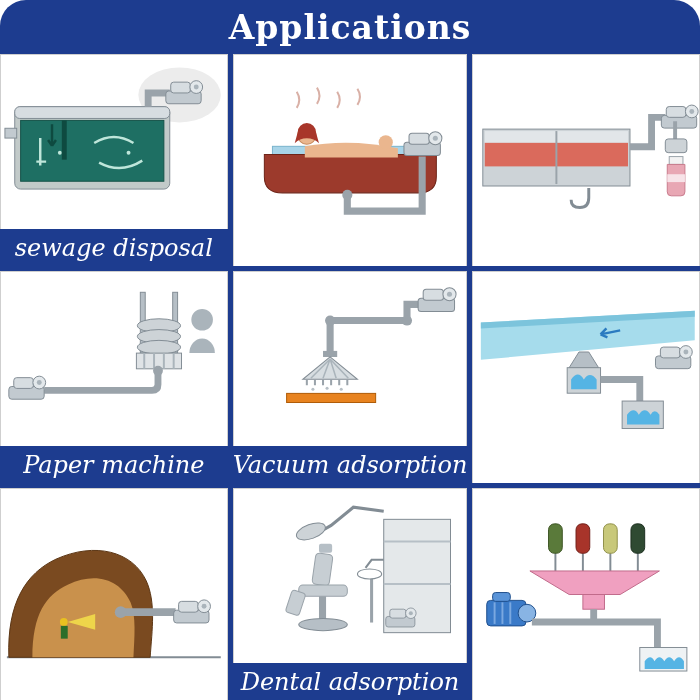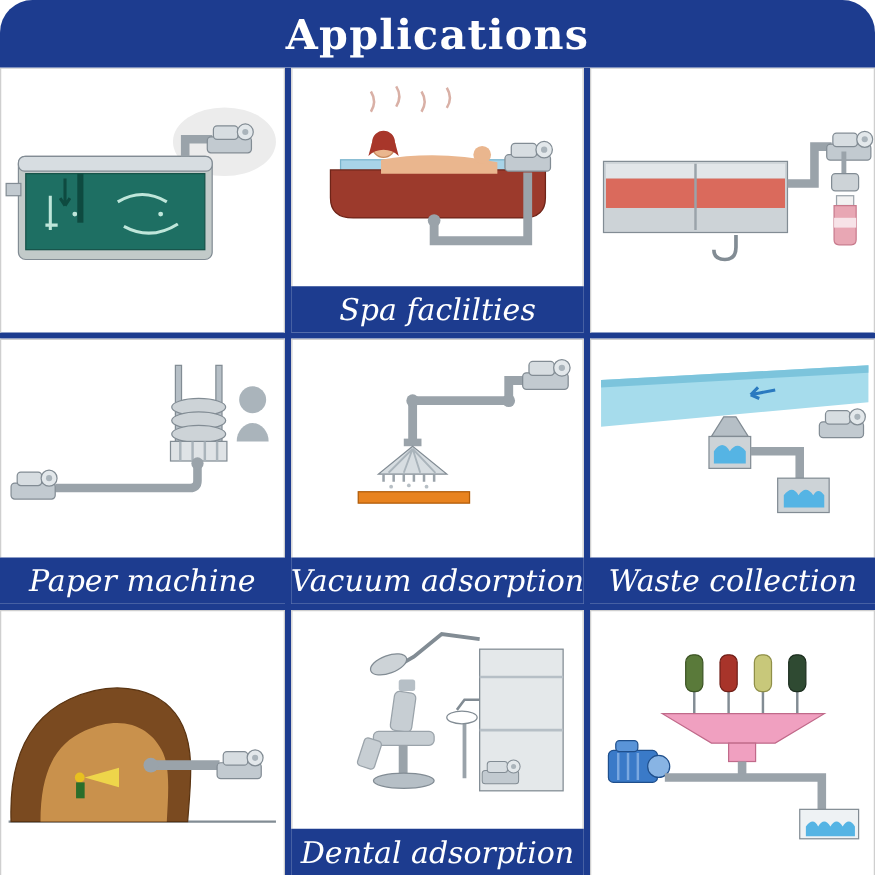--- a/index.html
+++ b/index.html
@@ -53,20 +53,21 @@
           <path d="M52 66 v22 m0 0 l-4 -6 m4 6 l4 -6" stroke="#0e4a40" stroke-width="2.5" fill="none"></path>
           <path d="M150 48 v-14 h22" stroke="#9aa3aa" stroke-width="7" fill="none"></path>
           <g transform="translate(168,22)">
             <rect x="0" y="10" width="36" height="13" rx="3" fill="#c2cad0" stroke="#828c94"></rect>
             <rect x="5" y="1" width="20" height="11" rx="3" fill="#d7dde1" stroke="#828c94"></rect>
             <circle cx="31" cy="6" r="6.5" fill="#e3e8eb" stroke="#828c94"></circle>
             <circle cx="31" cy="6" r="2.5" fill="#aab4bb"></circle>
           </g>
         </svg>
       </div>
+      <figcaption>sewage disposal</figcaption>
     </figure>
 
     <figure class="cell">
       <div class="pic">
         <svg viewBox="0 0 230 168">
           <path d="M62 16 q5 8 0 16 M82 12 q5 8 0 16 M102 16 q5 8 0 16 M122 13 q5 8 0 16" stroke="#d9b0a6" stroke-width="2" fill="none"></path>
           <rect x="38" y="70" width="154" height="16" fill="#a8d4e8" stroke="#7ab4cc"></rect>
           <path d="M30 78 h170 v22 q0 16 -18 16 h-134 q-18 0 -18 -16 z" fill="#9c3a2c" stroke="#6e2418"></path>
           <path d="M70 70 q45 -8 92 2 l0 9 -92 0 z" fill="#eab68e"></path>
           <circle cx="150" cy="66" r="7" fill="#eab68e"></circle>
@@ -75,21 +76,20 @@
           <path d="M112 116 v18 h74 v-54" stroke="#9aa3aa" stroke-width="7" fill="none"></path>
           <circle cx="112" cy="118" r="5" fill="#9aa3aa"></circle>
           <g transform="translate(168,56)">
             <rect x="0" y="10" width="36" height="13" rx="3" fill="#c2cad0" stroke="#828c94"></rect>
             <rect x="5" y="1" width="20" height="11" rx="3" fill="#d7dde1" stroke="#828c94"></rect>
             <circle cx="31" cy="6" r="6.5" fill="#e3e8eb" stroke="#828c94"></circle>
             <circle cx="31" cy="6" r="2.5" fill="#aab4bb"></circle>
           </g>
         </svg>
       </div>
-      <figcaption>Spa faclilties</figcaption>
     </figure>
 
     <figure class="cell">
       <div class="pic">
         <svg viewBox="0 0 230 168">
           <rect x="10" y="52" width="150" height="58" fill="#cdd3d7" stroke="#828c94"></rect>
           <rect x="12" y="54" width="146" height="12" fill="#e2e6e9"></rect>
           <rect x="12" y="66" width="146" height="24" fill="#da6a5c"></rect>
           <line x1="85" y1="54" x2="85" y2="108" stroke="#9aa3aa" stroke-width="2"></line>
           <path d="M160 70 h22 v-30 h14" stroke="#9aa3aa" stroke-width="7" fill="none"></path>
@@ -175,21 +175,20 @@
           <rect x="152" y="108" width="42" height="28" fill="#cdd3d7" stroke="#828c94"></rect>
           <path d="M157 122 q7 -9 12 0 q6 -9 12 0 q4 -7 9 0 v10 h-33 z" fill="#55b4e4"></path>
           <g transform="translate(186,52)">
             <rect x="0" y="10" width="36" height="13" rx="3" fill="#c2cad0" stroke="#828c94"></rect>
             <rect x="5" y="1" width="20" height="11" rx="3" fill="#d7dde1" stroke="#828c94"></rect>
             <circle cx="31" cy="6" r="6.5" fill="#e3e8eb" stroke="#828c94"></circle>
             <circle cx="31" cy="6" r="2.5" fill="#aab4bb"></circle>
           </g>
         </svg>
       </div>
-      <figcaption>Waste collection</figcaption>
     </figure>
 
     <figure class="cell">
       <div class="pic">
         <svg viewBox="0 0 230 168">
           <line x1="6" y1="148" x2="224" y2="148" stroke="#828c94" stroke-width="2"></line>
           <path d="M8 148 C6 92 26 62 56 48 C96 30 134 40 148 70 C158 92 154 120 152 148 Z" fill="#7a4a20" stroke="#5a3412"></path>
           <path d="M32 148 C32 104 46 84 68 74 C98 60 122 70 132 92 C138 106 136 128 135 148 Z" fill="#c9914c"></path>
           <path d="M68 112 l28 -8 v16 z" fill="#f4e04a" opacity="0.85"></path>
           <circle cx="64" cy="112" r="4" fill="#e8c020"></circle>

